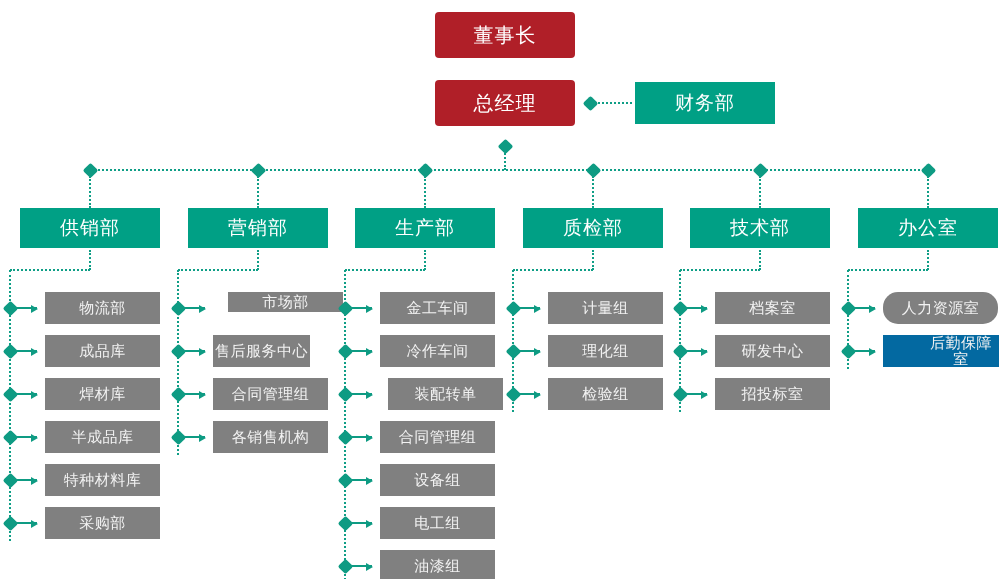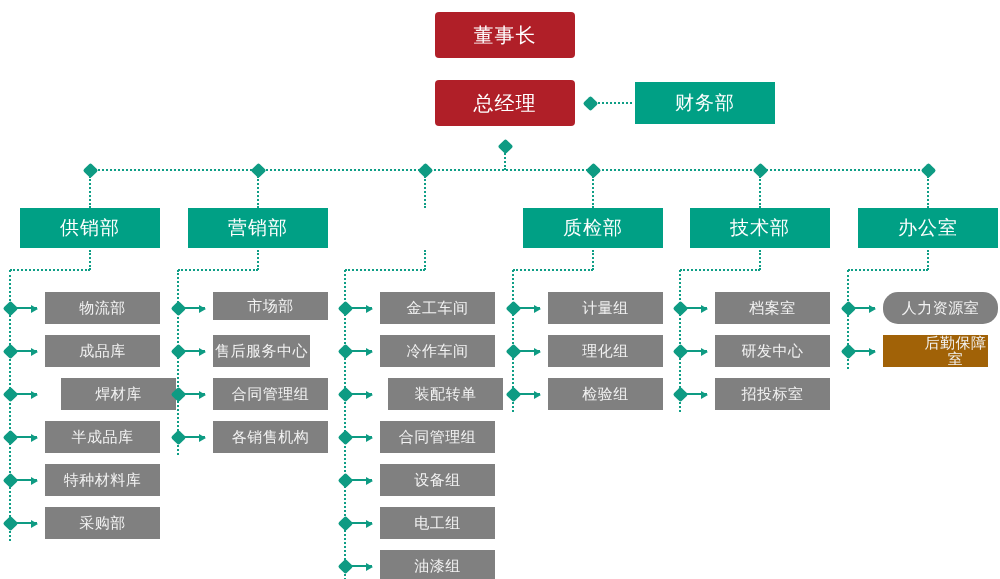--- a/index.html
+++ b/index.html
@@ -73,50 +73,51 @@
     <div class="hline" style="left: 10px; top: 269px; width: 80px;"></div>
     <div class="vline" style="left: 9px; top: 270px; height: 271px;"></div>
     <div class="diamond" style="left: 4.5px; top: 302.5px;"></div>
     <div class="arrow" style="left: 17px; top: 307px; width: 20px;"></div>
     <div class="box unit" style="left: 45px; top: 292px; width: 115px; height: 32px; background: rgb(128, 128, 128);">物流部</div>
     <div class="diamond" style="left: 4.5px; top: 345.5px;"></div>
     <div class="arrow" style="left: 17px; top: 350px; width: 20px;"></div>
     <div class="box unit" style="left: 45px; top: 335px; width: 115px; height: 32px; background: rgb(128, 128, 128);">成品库</div>
     <div class="diamond" style="left: 4.5px; top: 388.5px;"></div>
     <div class="arrow" style="left: 17px; top: 393px; width: 20px;"></div>
-    <div class="box unit" style="left: 61px; top: 378px; width: 115px; height: 32px; background: rgb(128, 128, 128);">焊材库</div>
+    <div class="box unit" style="left: 45px; top: 378px; width: 115px; height: 32px; background: rgb(128, 128, 128);">焊材库</div>
     <div class="diamond" style="left: 4.5px; top: 431.5px;"></div>
     <div class="arrow" style="left: 17px; top: 436px; width: 20px;"></div>
     <div class="box unit" style="left: 45px; top: 421px; width: 115px; height: 32px; background: rgb(128, 128, 128); font-family: Liberation Serif, serif;">半成品库</div>
     <div class="diamond" style="left: 4.5px; top: 474.5px;"></div>
     <div class="arrow" style="left: 17px; top: 479px; width: 20px;"></div>
     <div class="box unit" style="left: 45px; top: 464px; width: 115px; height: 32px; background: rgb(128, 128, 128);">特种材料库</div>
     <div class="diamond" style="left: 4.5px; top: 517.5px;"></div>
     <div class="arrow" style="left: 17px; top: 522px; width: 20px;"></div>
     <div class="box unit" style="left: 45px; top: 507px; width: 115px; height: 32px; background: rgb(128, 128, 128);">采购部</div>
     <div class="diamond" style="left: 252.5px; top: 164.5px;"></div>
     <div class="vline" style="left: 257px; top: 176px; height: 32px;"></div>
     <div class="box dept" style="left: 188px; top: 208px; width: 140px; height: 40px; background: rgb(0, 160, 133);">营销部</div>
     <div class="vline" style="left: 257px; top: 250px; height: 20px;"></div>
     <div class="hline" style="left: 178px; top: 269px; width: 80px;"></div>
     <div class="vline" style="left: 177px; top: 270px; height: 185px;"></div>
     <div class="diamond" style="left: 172.5px; top: 302.5px;"></div>
     <div class="arrow" style="left: 185px; top: 307px; width: 20px;"></div>
-    <div class="box unit" style="left: 213px; top: 292px; width: 115px; height: 28px; background: rgb(128, 128, 128); text-align: center;">市场部</div>
+    <div class="box unit" style="left: 228px; top: 292px; width: 115px; height: 20px; background: rgb(128, 128, 128); text-align: center;">市场部</div>
     <div class="diamond" style="left: 172.5px; top: 345.5px;"></div>
     <div class="arrow" style="left: 185px; top: 350px; width: 20px;"></div>
     <div class="box unit" style="left: 213px; top: 335px; width: 97px; height: 32px; background: rgb(128, 128, 128);">售后服务中心</div>
     <div class="diamond" style="left: 172.5px; top: 388.5px;"></div>
     <div class="arrow" style="left: 185px; top: 393px; width: 20px;"></div>
     <div class="box unit" style="left: 213px; top: 378px; width: 115px; height: 32px; background: rgb(128, 128, 128);">合同管理组</div>
     <div class="diamond" style="left: 172.5px; top: 431.5px;"></div>
     <div class="arrow" style="left: 185px; top: 436px; width: 20px;"></div>
     <div class="box unit" style="left: 213px; top: 421px; width: 115px; height: 32px; background: rgb(128, 128, 128);">各销售机构</div>
     <div class="diamond" style="left: 419.5px; top: 164.5px;"></div>
     <div class="vline" style="left: 424px; top: 176px; height: 32px;"></div>
+    <div class="box dept" style="left: 355px; top: 208px; width: 140px; height: 40px; background: rgb(0, 160, 133);">生产部</div>
     <div class="vline" style="left: 424px; top: 250px; height: 20px;"></div>
     <div class="hline" style="left: 345px; top: 269px; width: 80px;"></div>
     <div class="vline" style="left: 344px; top: 270px; height: 314px;"></div>
     <div class="diamond" style="left: 339.5px; top: 302.5px;"></div>
     <div class="arrow" style="left: 352px; top: 307px; width: 20px;"></div>
     <div class="box unit" style="left: 380px; top: 292px; width: 115px; height: 32px; background: rgb(128, 128, 128);">金工车间</div>
     <div class="diamond" style="left: 339.5px; top: 345.5px;"></div>
     <div class="arrow" style="left: 352px; top: 350px; width: 20px;"></div>
     <div class="box unit" style="left: 380px; top: 335px; width: 115px; height: 32px; background: rgb(128, 128, 128);">冷作车间</div>
     <div class="diamond" style="left: 339.5px; top: 388.5px;"></div>
@@ -168,14 +169,14 @@
     <div class="vline" style="left: 927px; top: 176px; height: 32px;"></div>
     <div class="box dept" style="left: 858px; top: 208px; width: 140px; height: 40px; background: rgb(0, 160, 133);">办公室</div>
     <div class="vline" style="left: 927px; top: 250px; height: 20px;"></div>
     <div class="hline" style="left: 848px; top: 269px; width: 80px;"></div>
     <div class="vline" style="left: 847px; top: 270px; height: 99px;"></div>
     <div class="diamond" style="left: 842.5px; top: 302.5px;"></div>
     <div class="arrow" style="left: 855px; top: 307px; width: 20px;"></div>
     <div class="box unit" style="left: 883px; top: 292px; width: 115px; height: 32px; background: rgb(128, 128, 128); border-radius: 15px;">人力资源室</div>
     <div class="diamond" style="left: 842.5px; top: 345.5px;"></div>
     <div class="arrow" style="left: 855px; top: 350px; width: 20px;"></div>
-    <div class="box unit" style="left: 883px; top: 335px; width: 105px; height: 32px; background: #a16207; padding-left: 40px;">后勤保障室</div>
+    <div class="box unit" style="left: 883px; top: 335px; width: 116px; height: 32px; background: #0369a1; padding-left: 40px;">后勤保障室</div>
   </div>
 
 </body></html>

